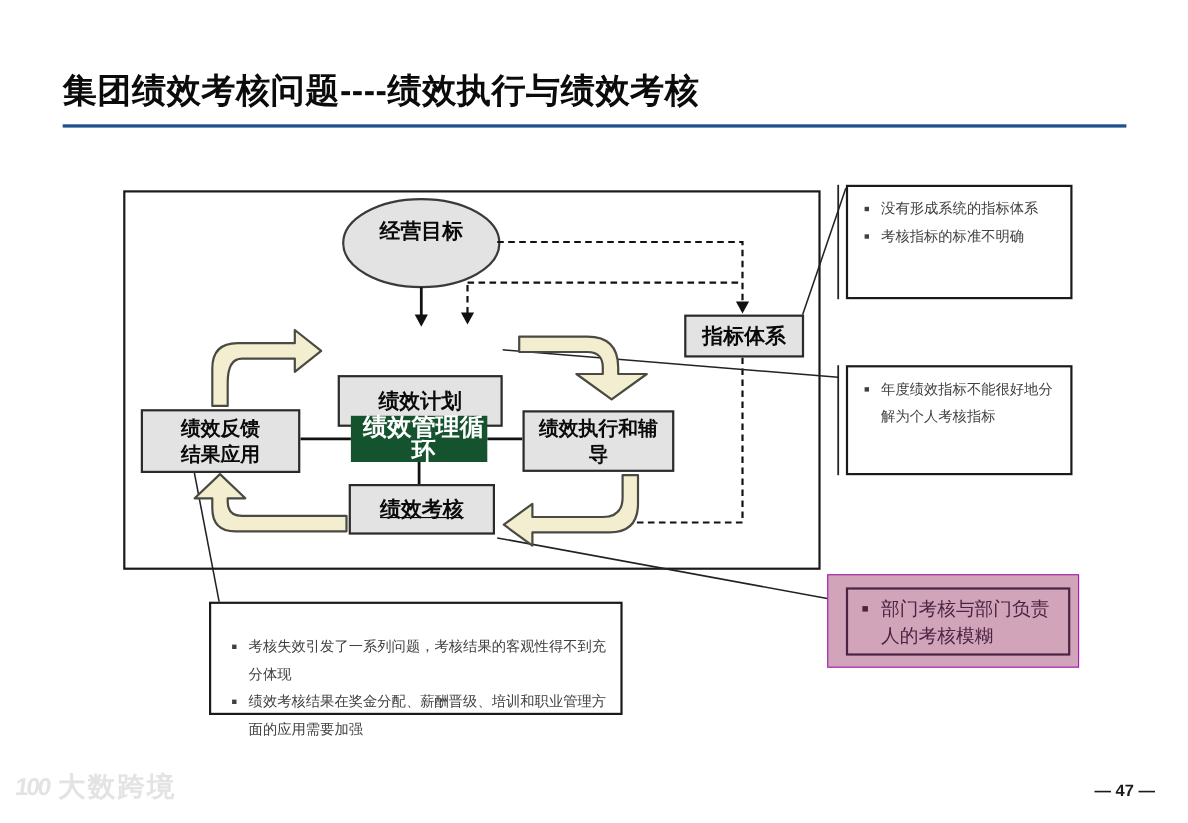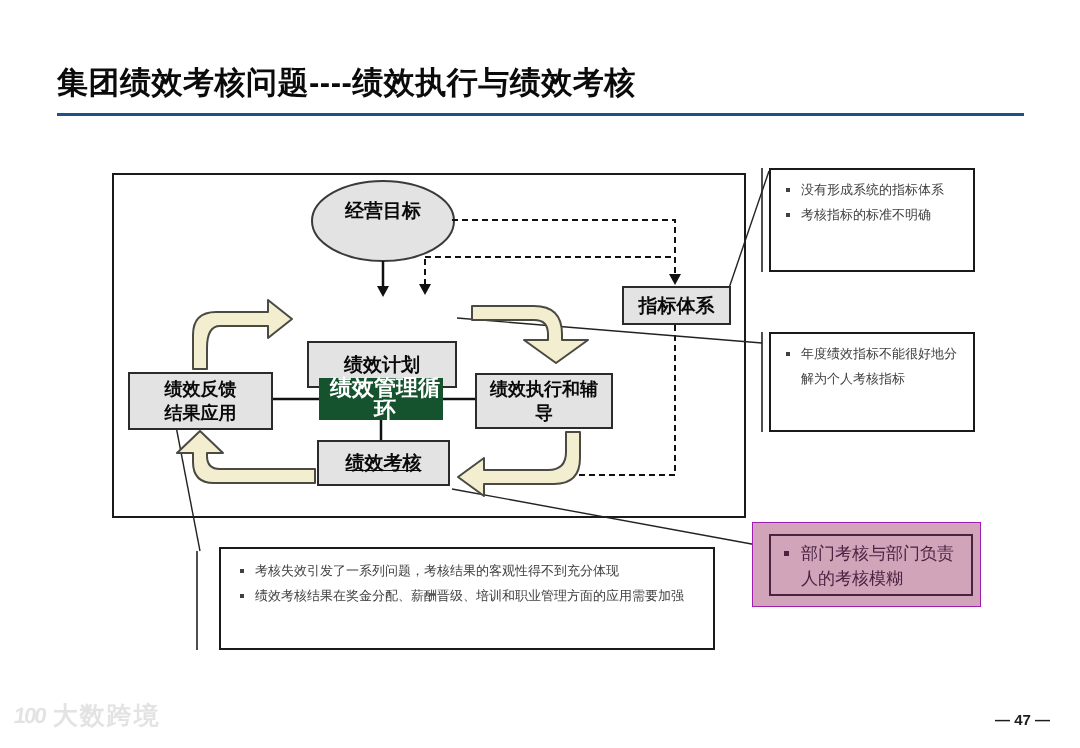--- a/index.html
+++ b/index.html
@@ -31,21 +31,21 @@
   #ellipse-label { left:311px; top:199px; width:144px; text-align:center; font-size:19px;
                    font-weight:700; color:#0a0a0a; line-height:23px; }
   .two-line span { display:block; }
 
   
   .callout { background:#ffffff; border:2px solid #1a1a1a; padding:7px 8px 6px 6px; }
   .callout ul, .plain ul { list-style:square outside; padding-left:24px; }
   .callout li, .plain li { font-size:13px; line-height:25px; color:#404040; }
   #callout-1 { left:769px; top:168px; width:206px; height:104px; }
   #callout-2 { left:769px; top:332px; width:206px; height:100px; }
-  #callout-bottom { left:219px; top:547px; width:496px; height:103px; padding:9px 10px 6px 10px; }
+  #callout-bottom { left:190px; top:547px; width:376px; height:103px; padding:26px 10px 6px 10px; }
 
   
   #callout-pink-outer { left:752px; top:522px; width:229px; height:85px;
                         background:#d2a4ba; border:1px solid #a21caf; }
   #callout-pink-inner { left:16px; top:11px; width:204px; height:62px;
                         border:2px solid #4a2342; padding:5px 4px 4px 4px; }
   #callout-pink-inner ul { list-style:square outside; padding-left:26px; }
   #callout-pink-inner li { font-size:17px; line-height:25px; color:#4a2342; }
 
   

